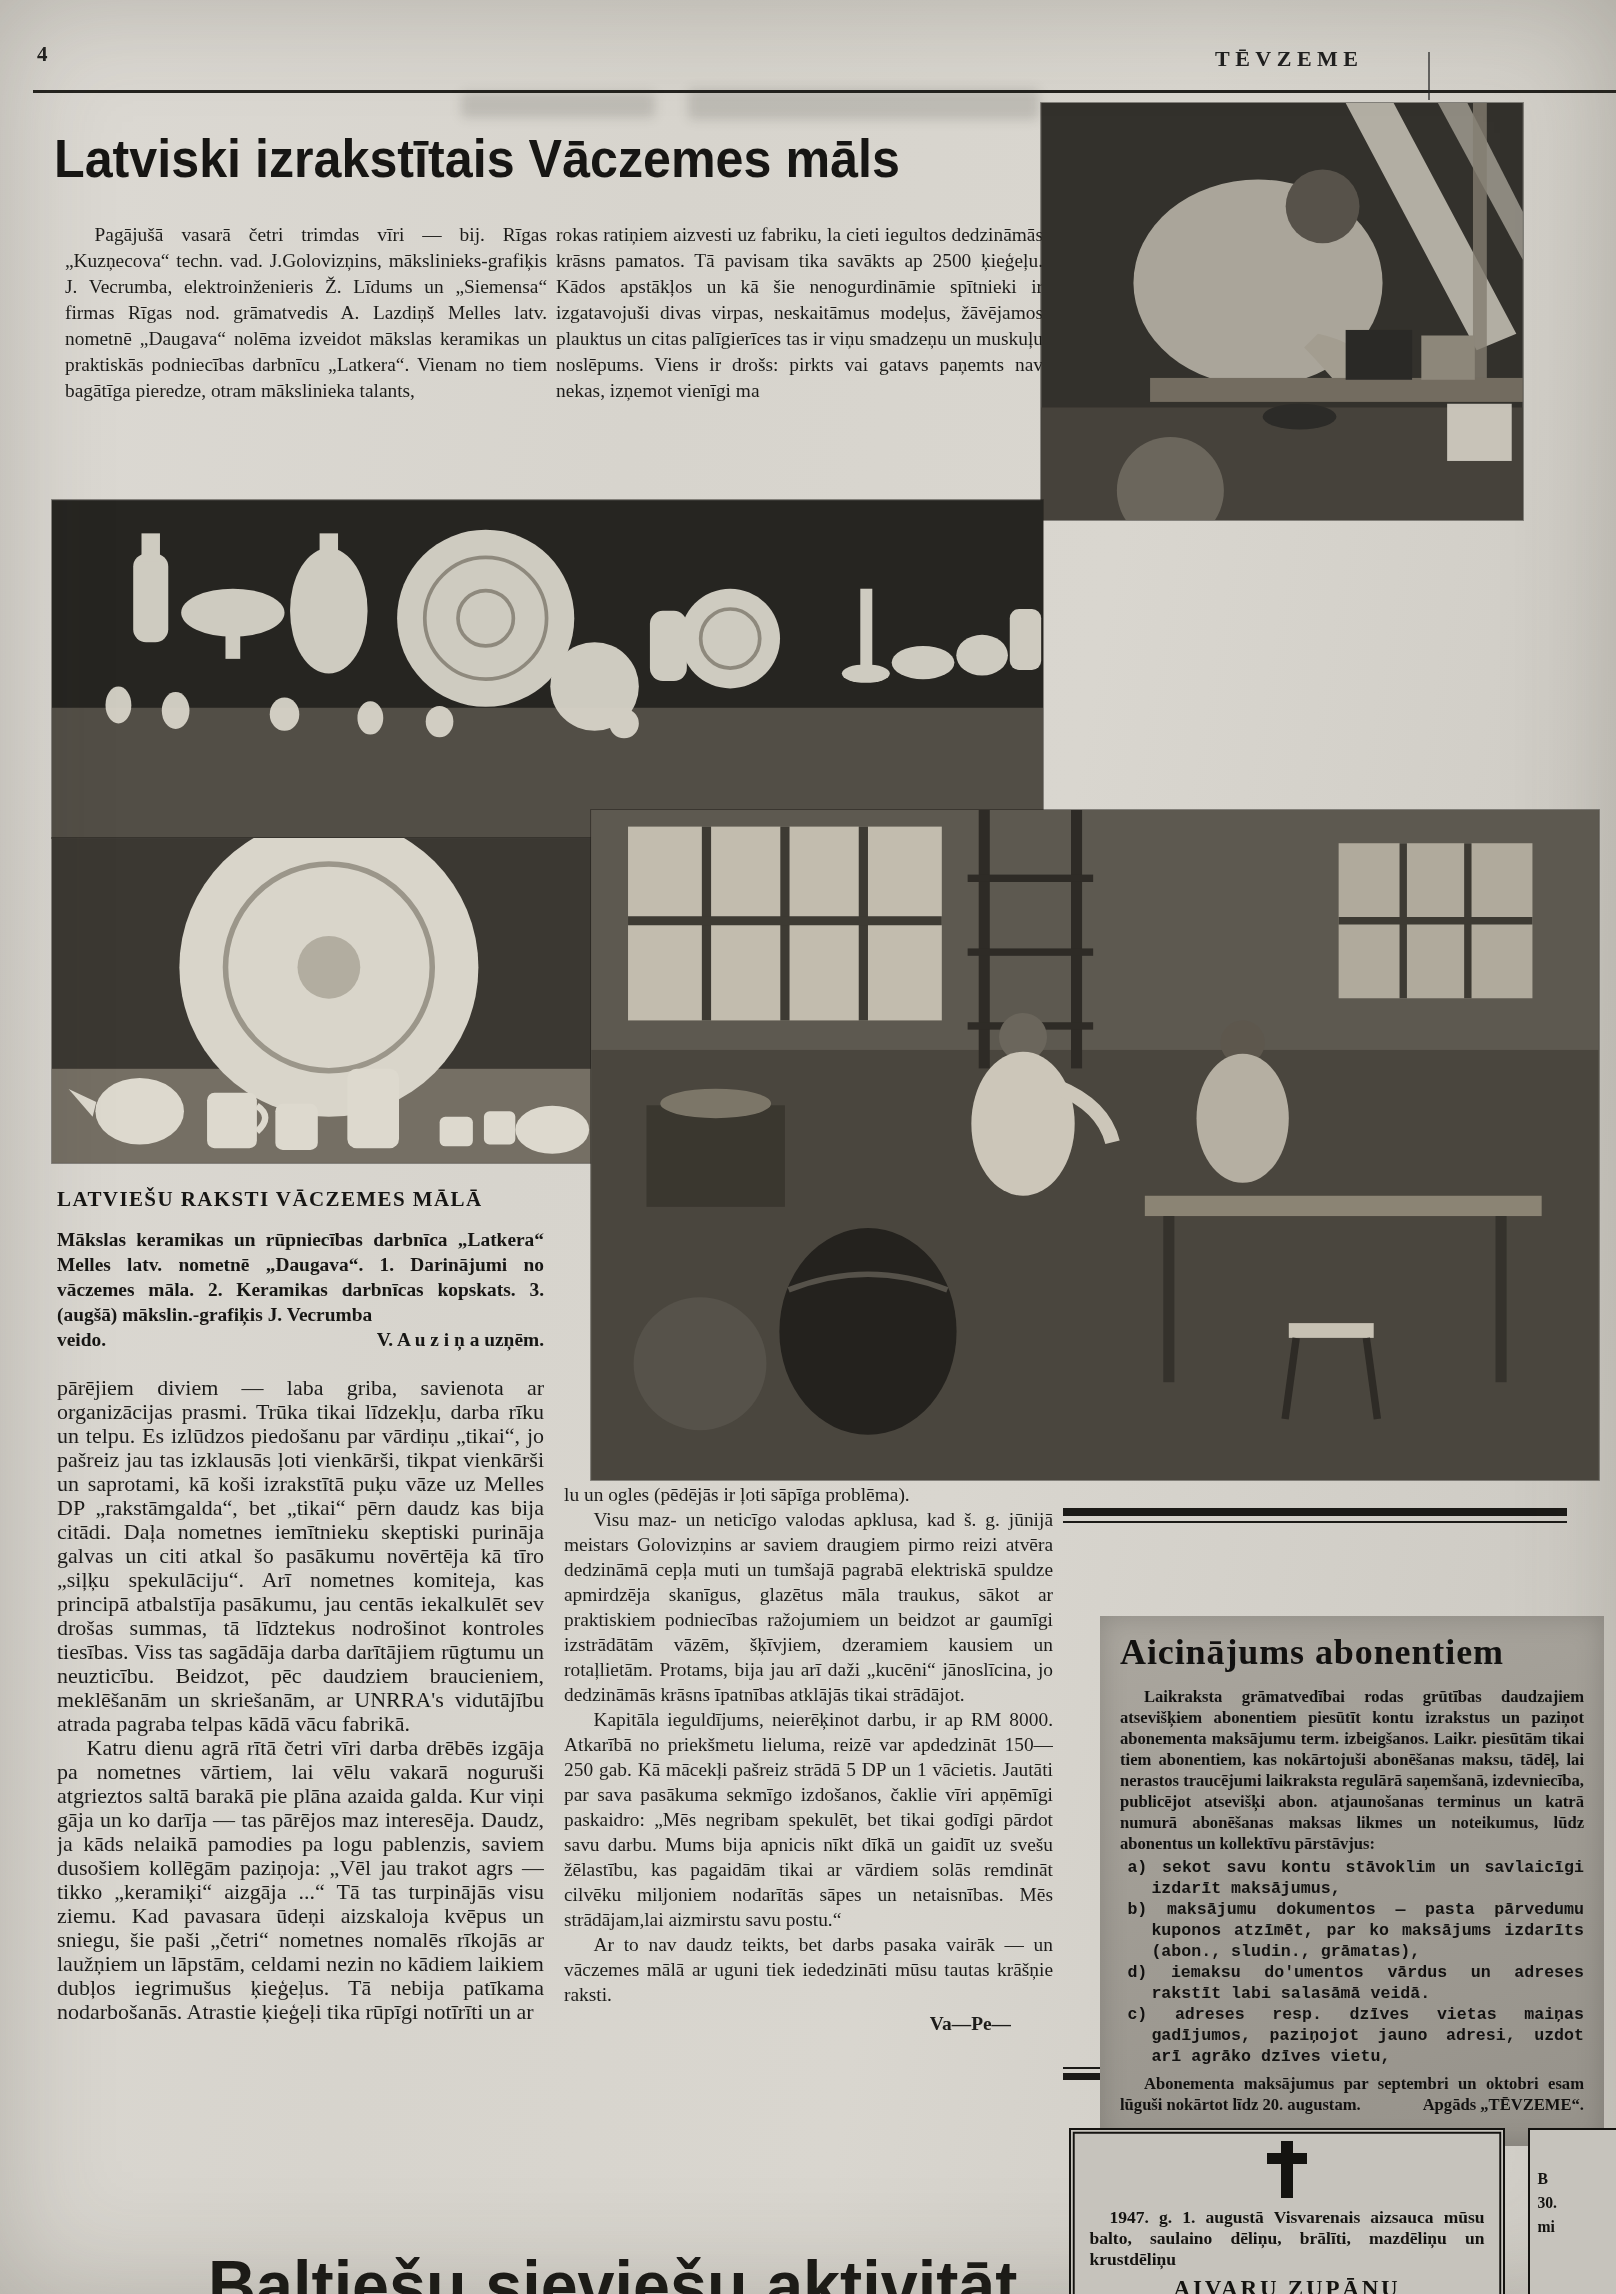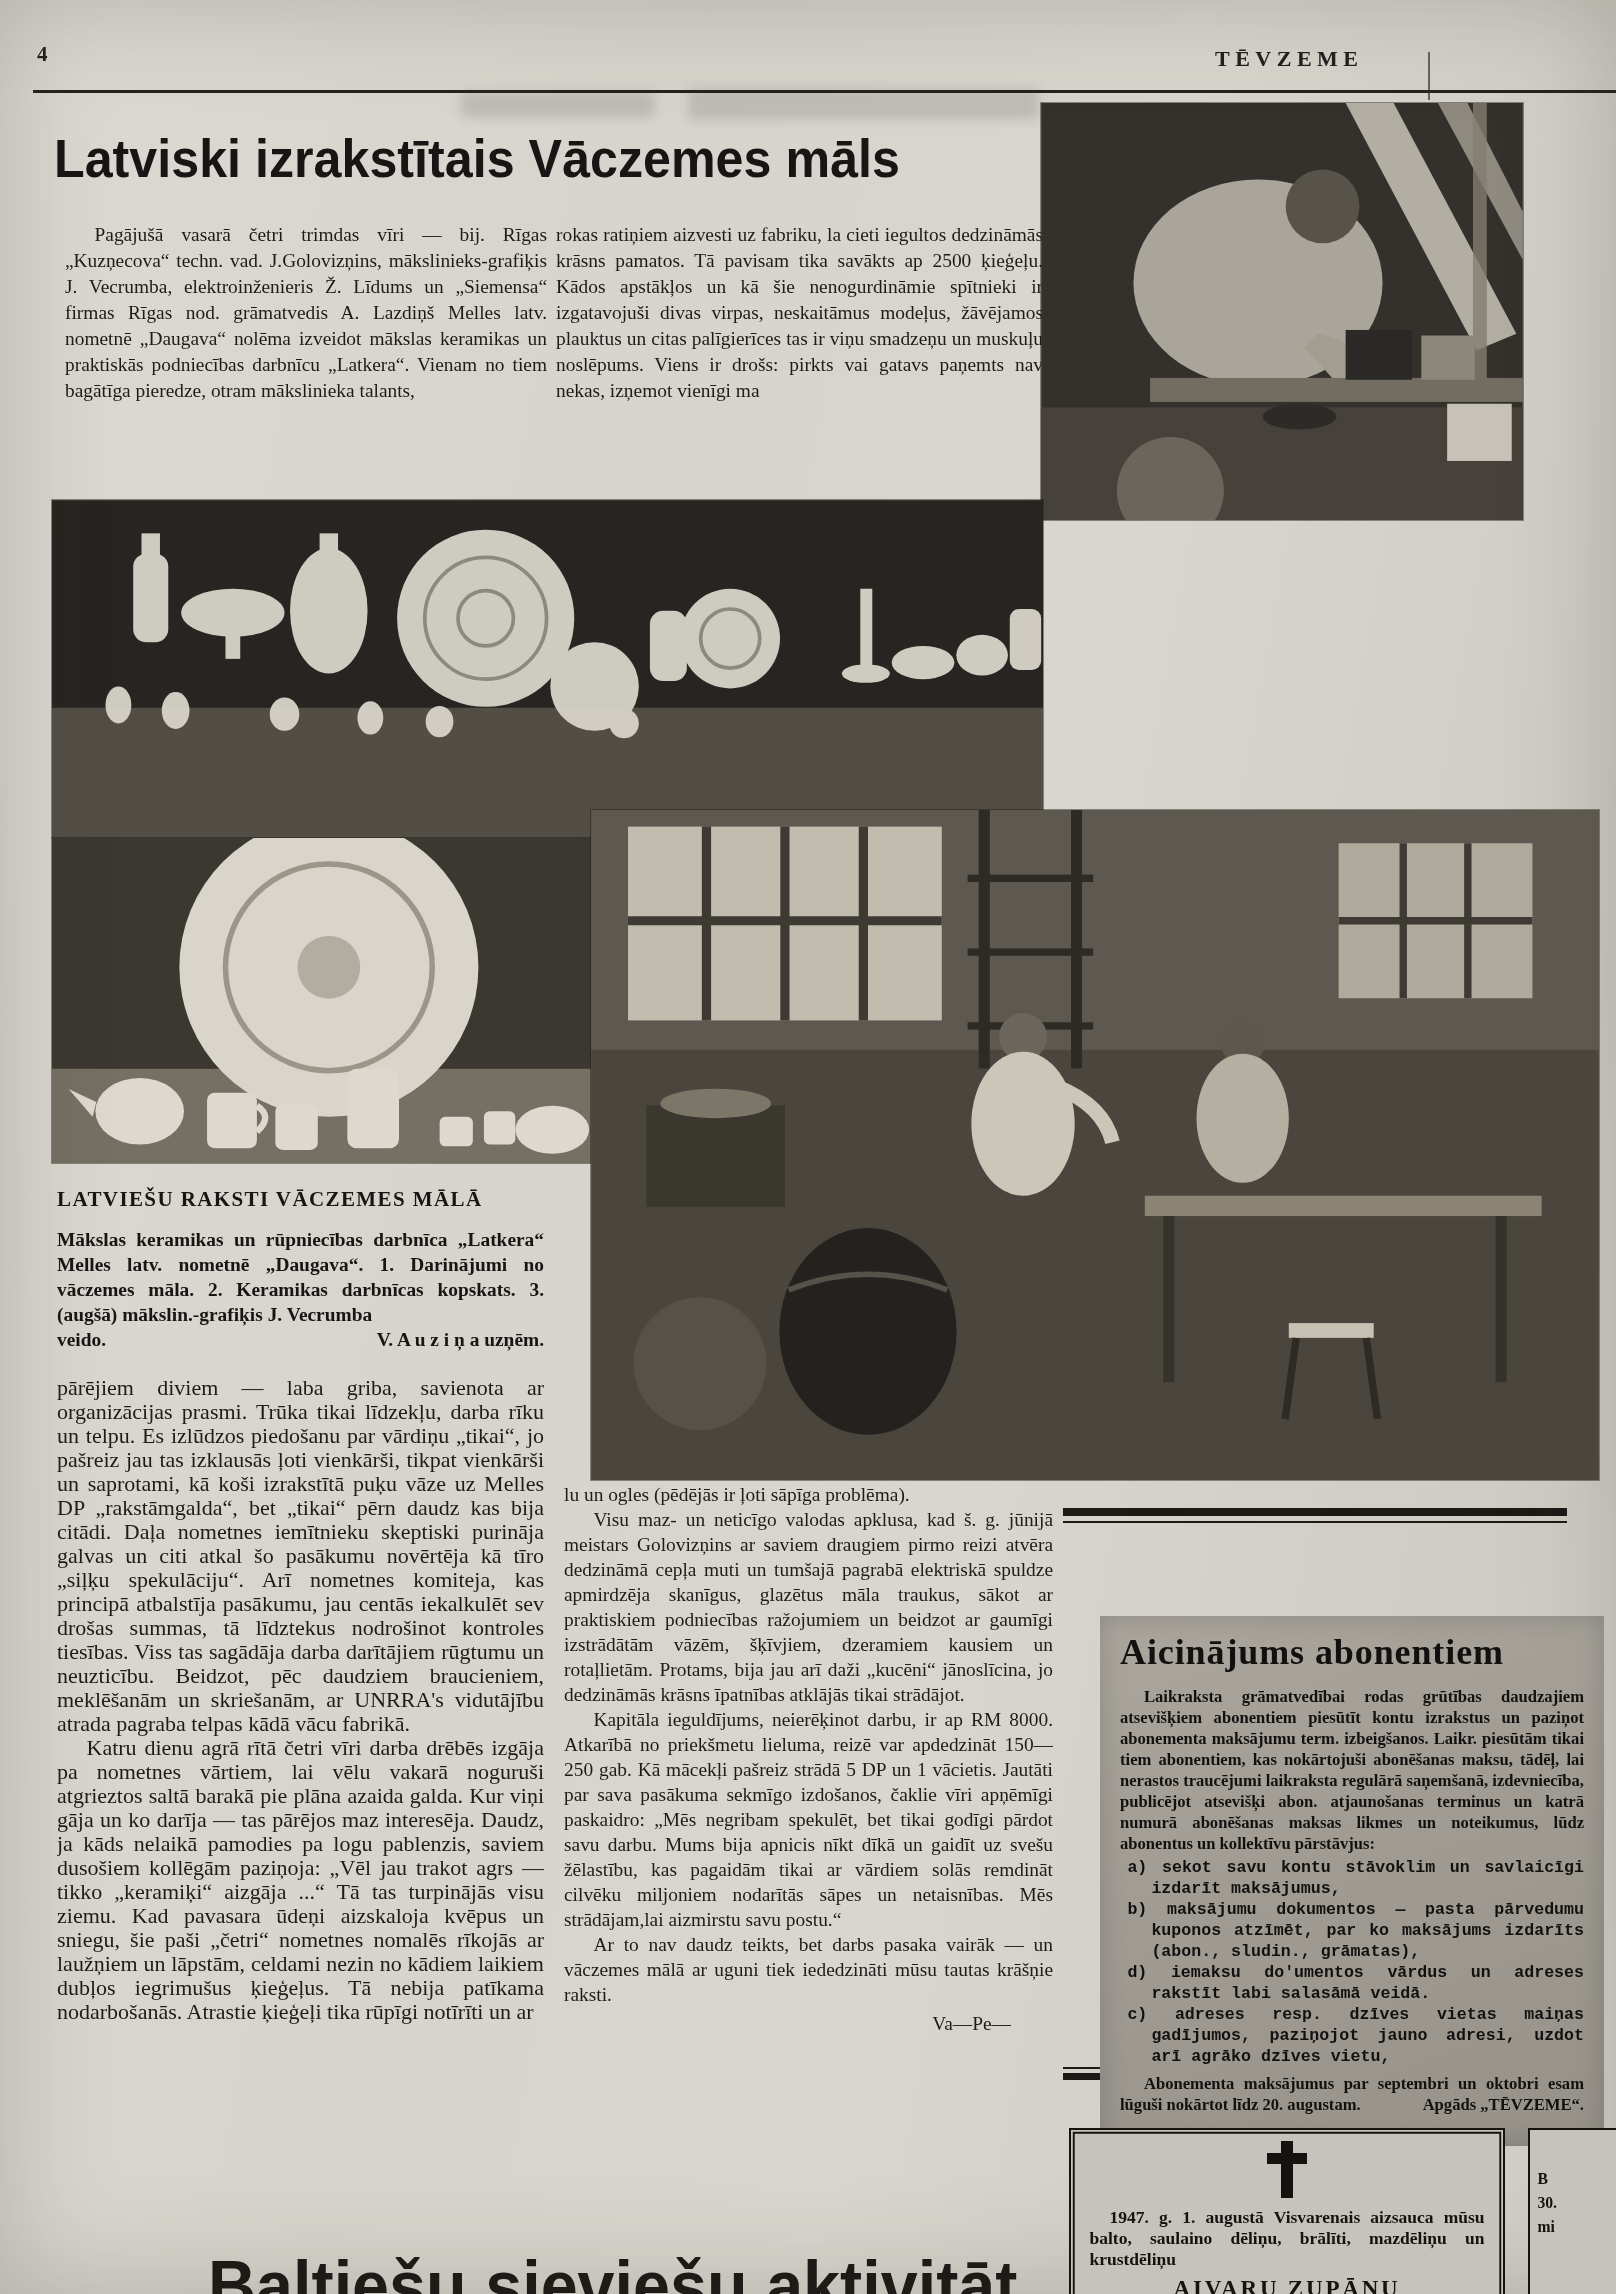--- a/index.html
+++ b/index.html
@@ -34,21 +34,21 @@
 
   .caption{left:57px;top:1187px;width:487px;color:#171614;}
   .caption-head{font-size:21px;font-weight:bold;letter-spacing:1.4px;}
   .caption-body{margin-top:14.8px;font-size:19.4px;font-weight:bold;line-height:25px;}
   .caption-tail{display:flex;justify-content:space-between;font-size:19.4px;font-weight:bold;line-height:25px;}
 
   .body-left{left:57px;top:1368px;width:487px;height:884px;overflow:hidden;
     font-size:22px;line-height:24px;color:#1d1c1a;margin-top:8px;}
   .body-mid{left:556px;top:1482px;width:489px;height:775px;overflow:hidden;
     font-size:19.4px;line-height:25px;color:#1d1c1a;margin-left:8px;}
-  .byline{text-align:right;padding-right:42px;font-weight:normal;margin-top:3.7px;}
+  .byline{text-align:right;padding-right:42px;font-weight:bold;margin-top:3.7px;}
 
   .frag-strip{left:1661px;top:126px;width:46px;height:1984px;overflow:hidden;z-index:1;
     font-size:16.6px;font-weight:bold;color:#2b2a27;}
   .frag-line{line-height:27px;white-space:nowrap;}
 
   .rule-h{left:1063px;width:504px;background:#1b1a17;}
 
   .sub-box{left:1063px;top:1616px;width:504px;height:530px;z-index:4;
     background:linear-gradient(160deg,#aba79f 0%,#a09c94 45%,#96928a 100%);
     box-shadow:inset 0 0 28px rgba(0,0,0,.18);

